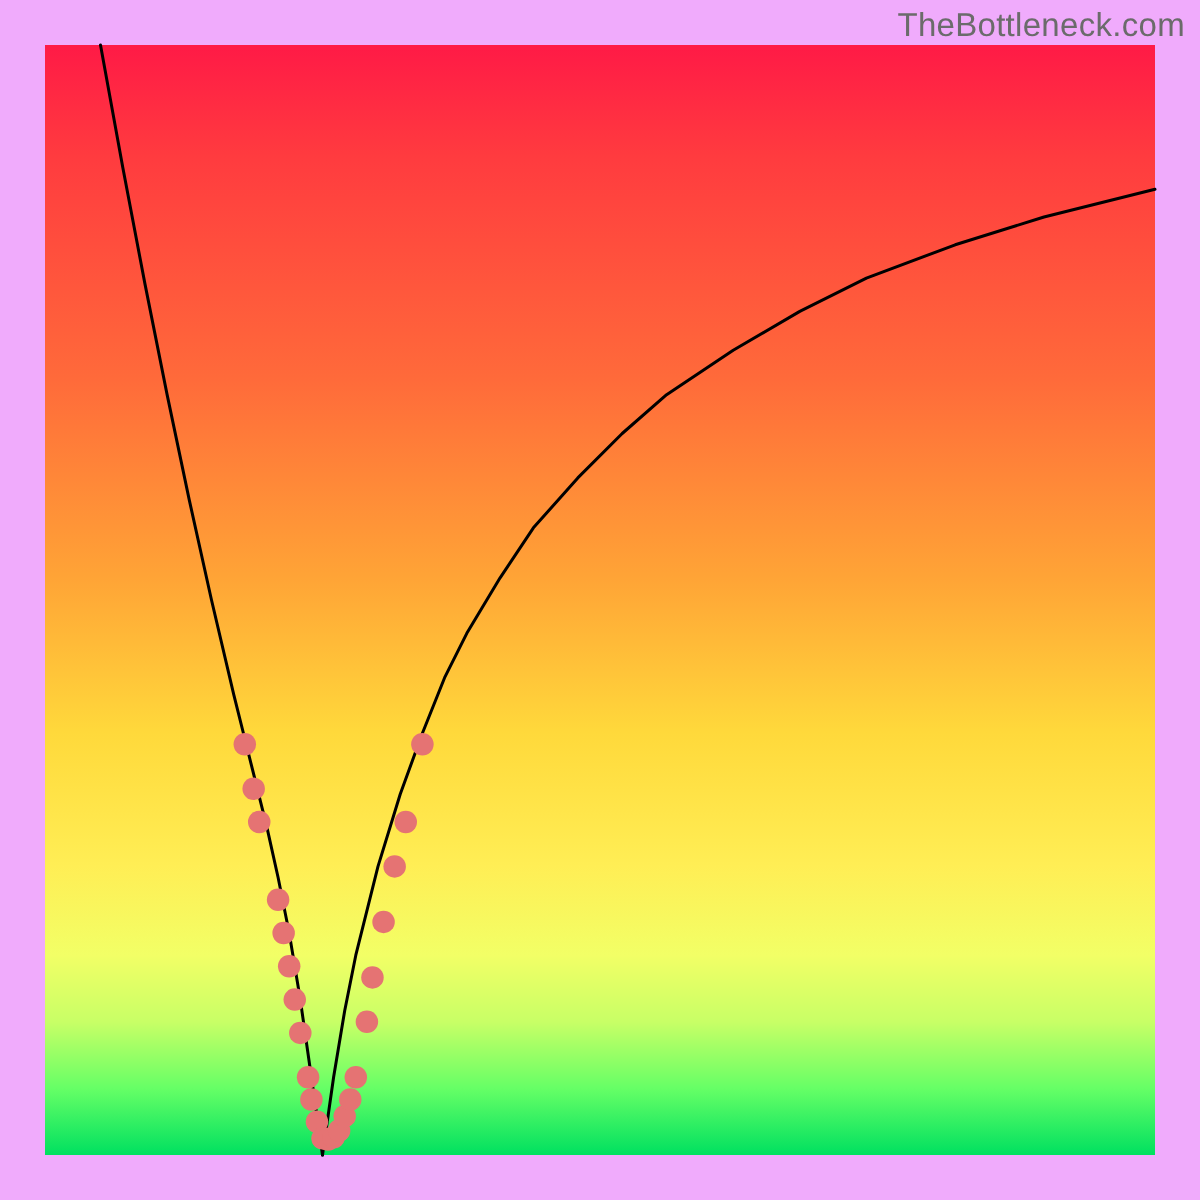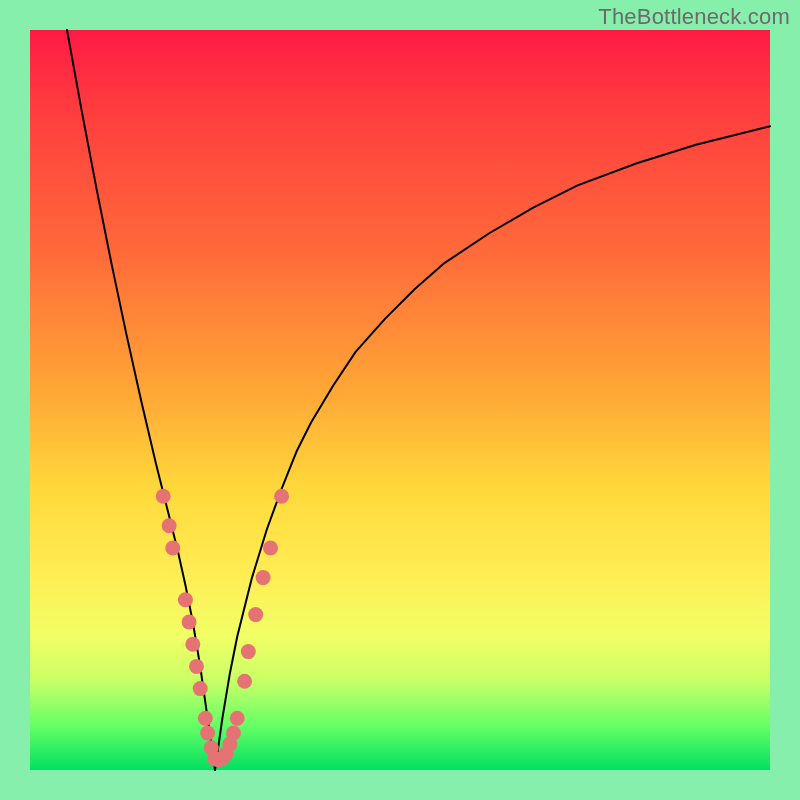--- a/index.html
+++ b/index.html
@@ -8,21 +8,21 @@
     width: 800px;
     height: 800px;
     background: #000;
     overflow: hidden;
     font-family: Arial, Helvetica, sans-serif;
   }
   .stage {
     position: relative;
     width: 800px;
     height: 800px;
-    background: #86efac;
+    background: #f0abfc;
   }
   .plot-area {
     position: absolute;
     left: 30px;
     top: 30px;
     width: 740px;
     height: 740px;
     
     background: linear-gradient(
       to bottom,

